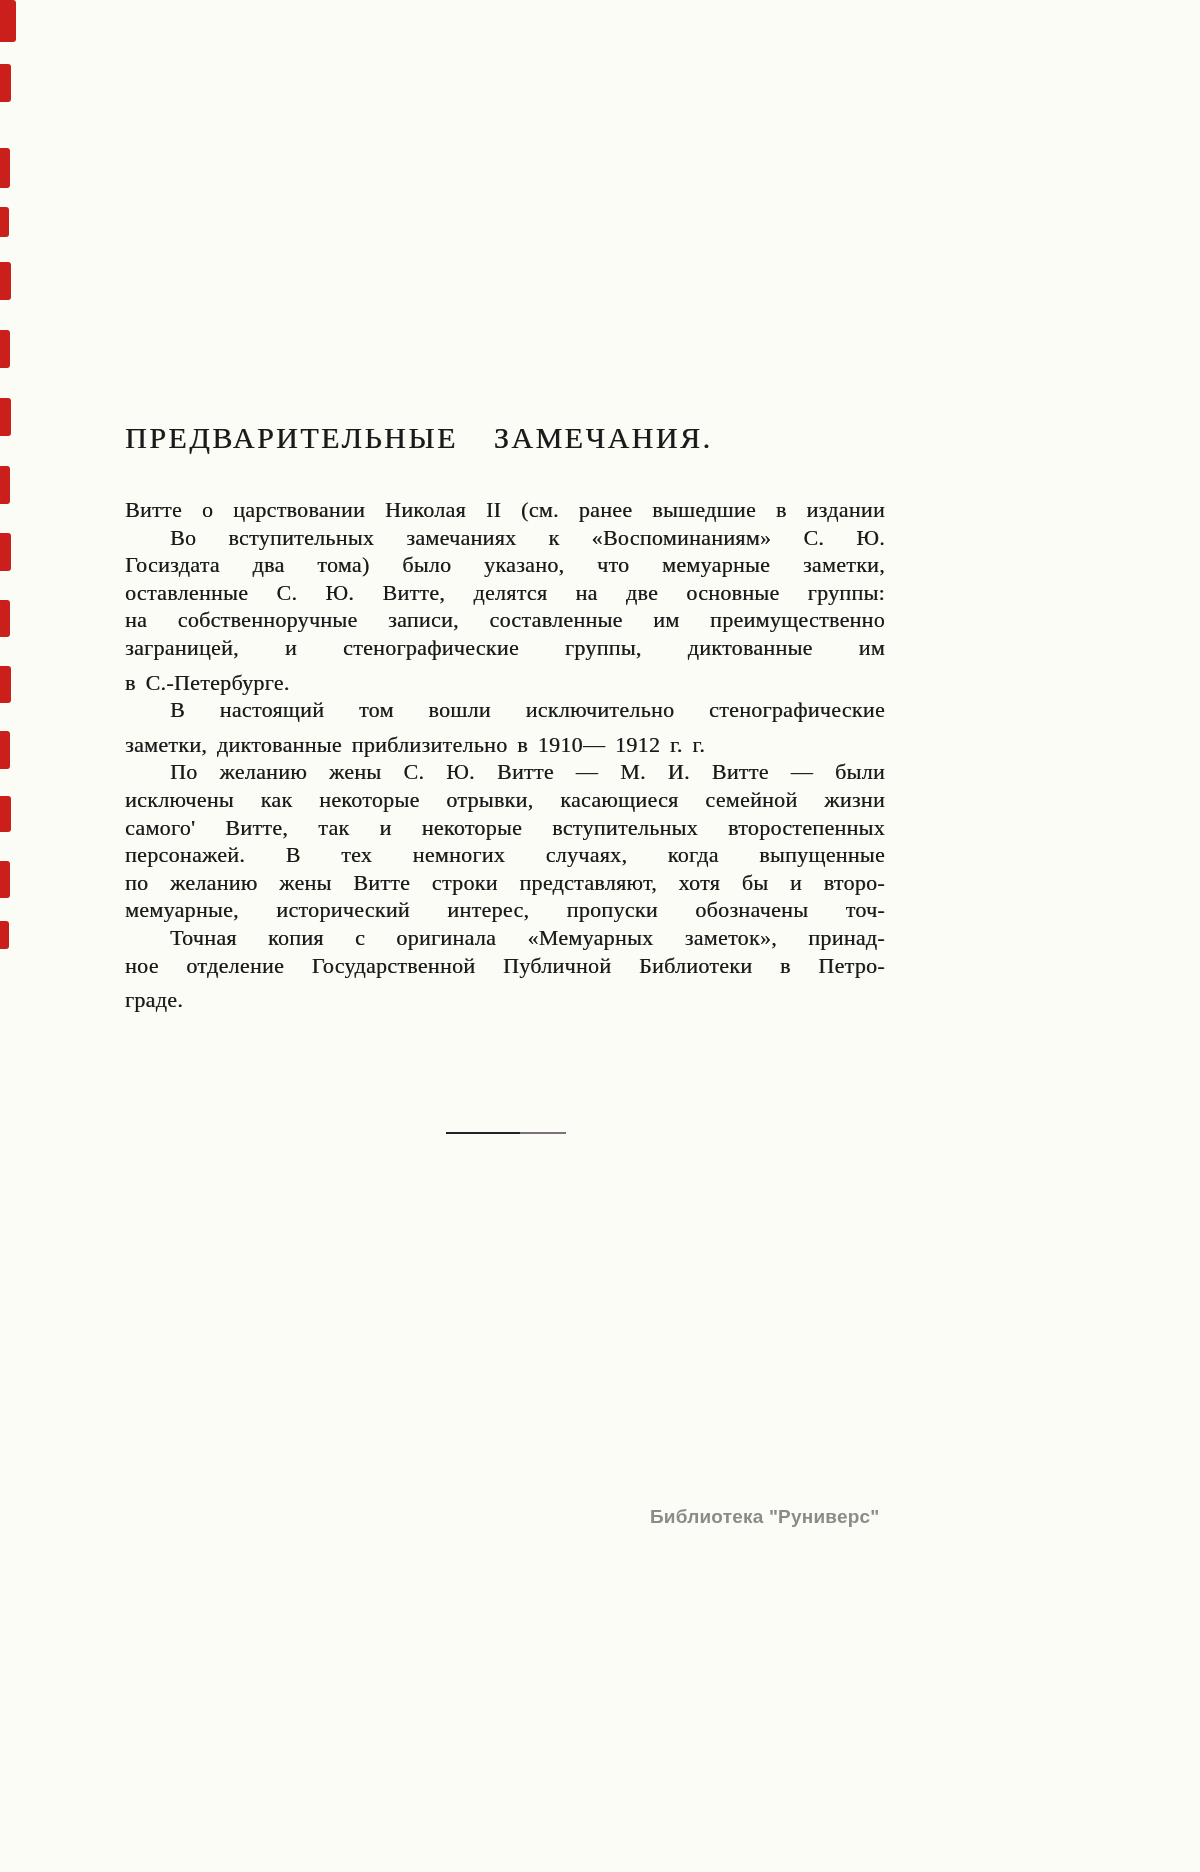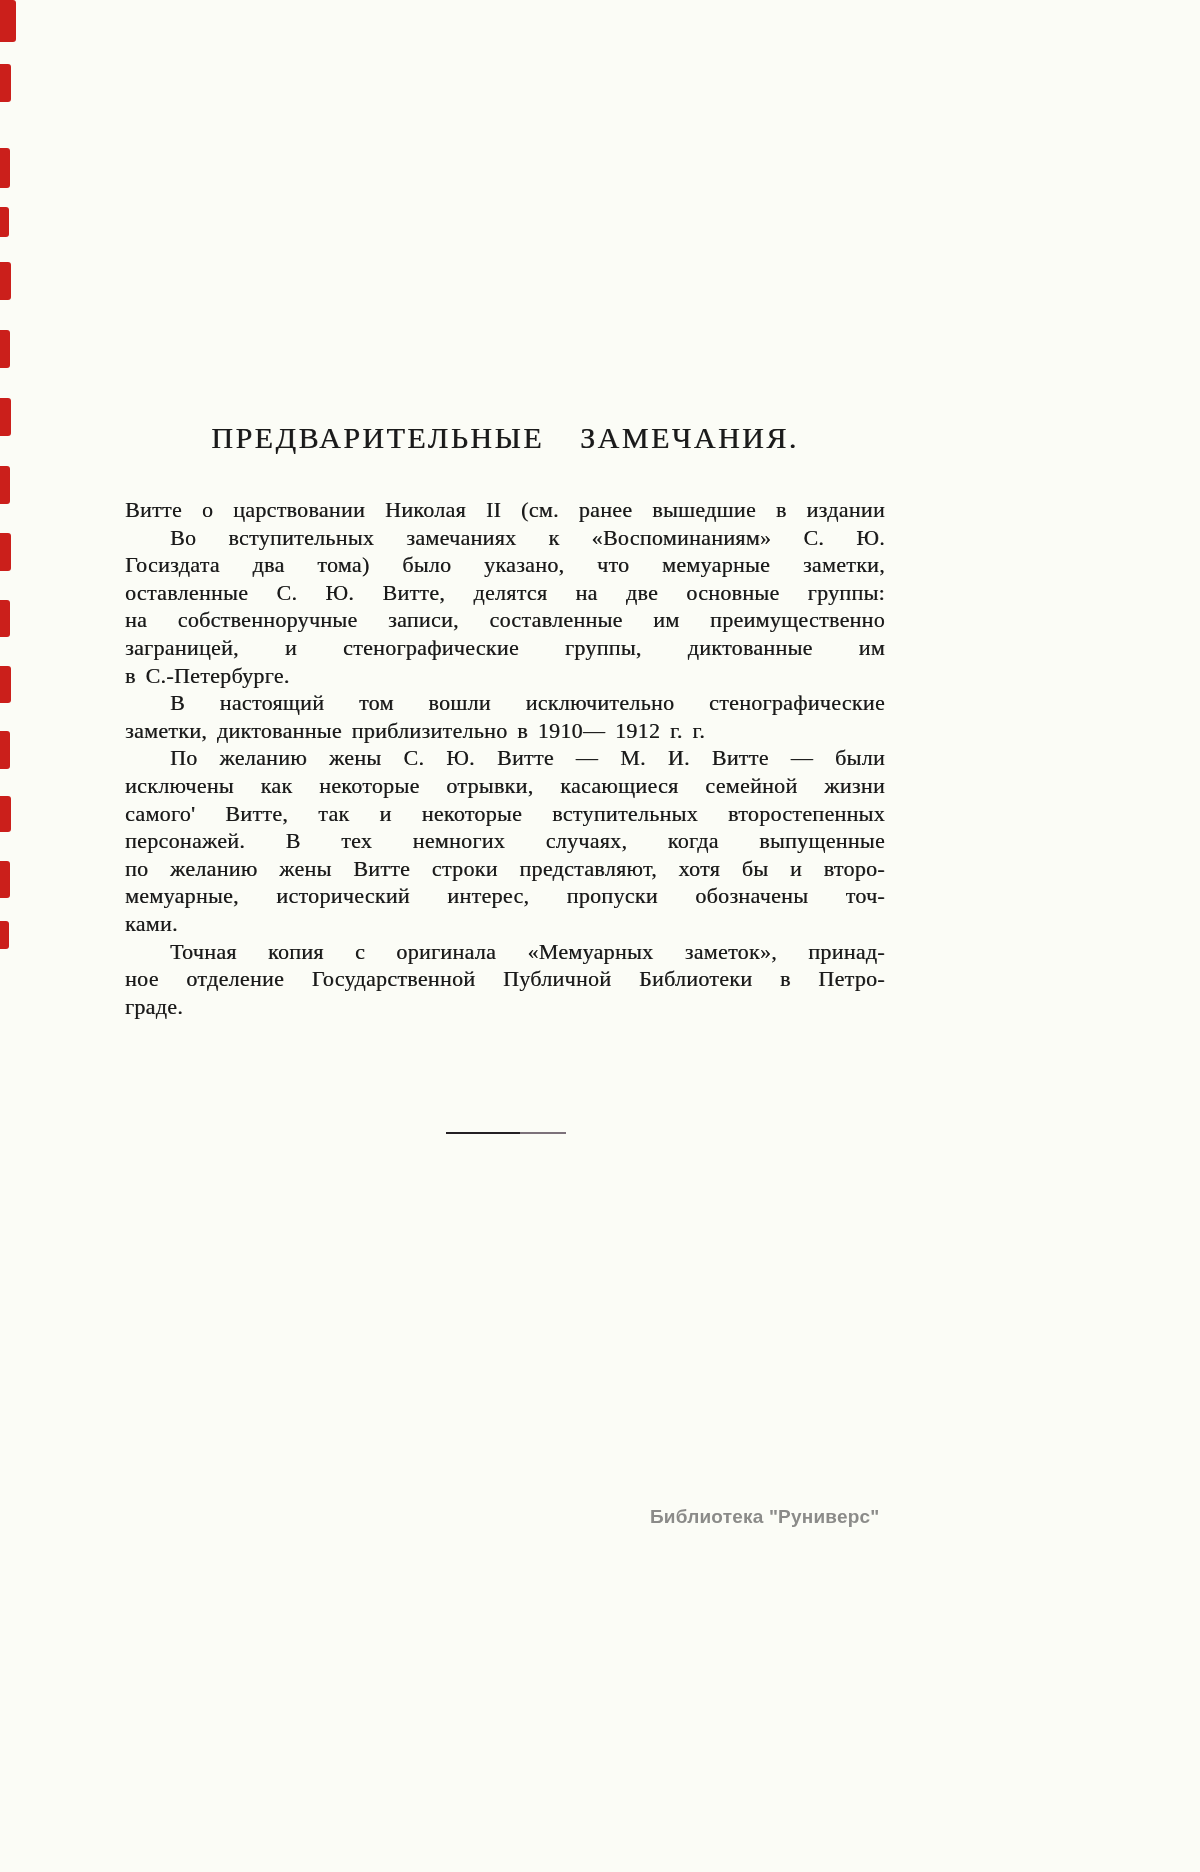--- a/index.html
+++ b/index.html
@@ -30,21 +30,21 @@
     position: absolute;
     left: 0;
     border-radius: 0 3px 3px 0;
   }
   
   .title {
     position: absolute;
     left: 125px;
     top: 419px;
     width: 760px;
-    text-align: center;
+    text-align: left;
     font-size: 30px;
     line-height: 38px;
     letter-spacing: 2.5px;
     word-spacing: 26px;
     color: #1a1a1a;
     text-shadow: 0.5px 0 0 rgba(20,20,20,0.75);
     white-space: nowrap;
   }
   
   .body-text {
@@ -63,20 +63,21 @@
     text-align: justify;
     text-align-last: justify;
   }
   .line.indent {
     padding-left: 45px;
   }
   .line.last {
     text-align: left;
     text-align-last: left;
     word-spacing: 4px;
+    margin-top: 7px;
   }
   
   .divider {
     position: absolute;
     left: 446px;
     top: 1132px;
     width: 120px;
     height: 2px;
     background: linear-gradient(to right, #242024 62%, #7c717a 62%);
   }
@@ -127,21 +128,20 @@
       <div class="line">заграницей, и стенографические группы, диктованные им</div>
       <div class="line last">в С.-Петербурге.</div>
       <div class="line indent">В настоящий том вошли исключительно стенографические</div>
       <div class="line last">заметки, диктованные приблизительно в 1910— 1912 г. г.</div>
       <div class="line indent">По желанию жены С. Ю. Витте — М. И. Витте — были</div>
       <div class="line">исключены как некоторые отрывки, касающиеся семейной жизни</div>
       <div class="line">самого' Витте, так и некоторые вступительных второстепенных</div>
       <div class="line">персонажей. В тех немногих случаях, когда выпущенные</div>
       <div class="line">по желанию жены Витте строки представляют, хотя бы и второ-</div>
       <div class="line">мемуарные, исторический интерес, пропуски обозначены точ-</div>
-      <div class="line last">ками.</div>
       <div class="line indent">Точная копия с оригинала «Мемуарных заметок», принад-</div>
       <div class="line">ное отделение Государственной Публичной Библиотеки в Петро-</div>
       <div class="line last">граде.</div>
     </div>
 
   <div class="divider"></div>
 
   <div class="watermark">Библиотека "Руниверс"</div>
 
 </div>

